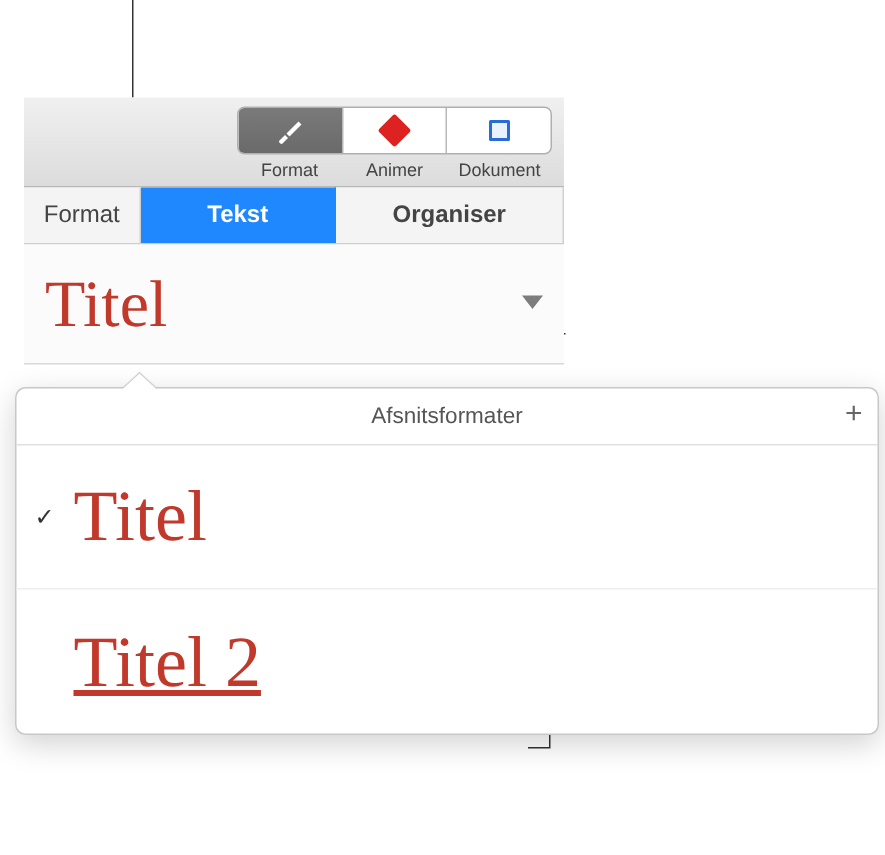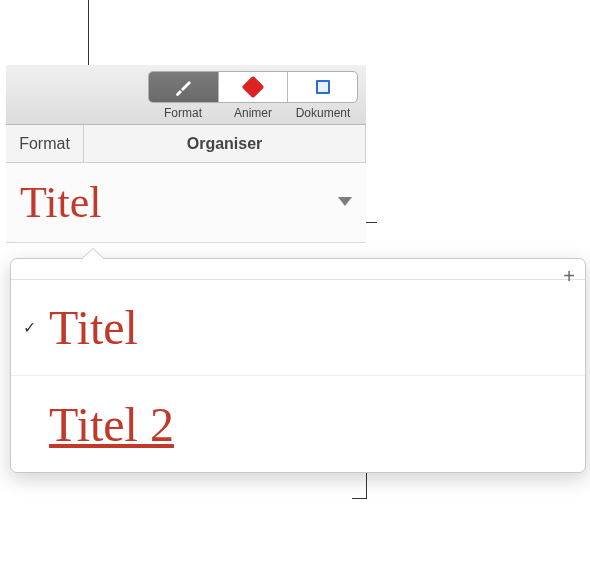--- a/index.html
+++ b/index.html
@@ -1,21 +1,21 @@
 <!DOCTYPE html>
 <html><head>
 <meta charset="utf-8">
 <style>
   * { box-sizing: border-box; margin: 0; padding: 0; }
   html, body { width: 590px; height: 570px; background: #fff; font-family: "Helvetica Neue", Helvetica, Arial, sans-serif; }
   
   
   .stage {
     position: absolute;
-    left: 6px;
+    left: 16px;
     top: 65px;   
     width: 360px;
   }
 
   
   .win-top {
     background: linear-gradient(#f0f0f0, #dcdcdc);
     border-bottom: 1px solid #b8b8b8;
     padding: 6px 0 4px 10px;
   }
@@ -214,34 +214,38 @@
       <span>Format</span>
       <span>Animer</span>
       <span>Dokument</span>
     </div>
   </div>
 
   <div class="sub-tabs">
     <div class="sub-tab t1">
         <span>Format</span>
       </div>
+    <div class="sub-tab t2">
+        <span>Tekst</span>
+      </div>
     <div class="sub-tab t3">
         <span>Organiser</span>
       </div>
   </div>
 
   <div class="style-row">
     <span class="style-head">Titel</span>
     <span class="style-caret"></span>
   </div>
 
 </div>
 
 <div class="popover">
   <div class="pop-head">
+    <span>Afsnitsformater</span>
     <span class="pop-plus">+</span>
   </div>
   <div class="pop-item">
     <span class="check">✓</span>
     <span>Titel</span>
   </div>
   <div class="pop-item">
     <span class="check"></span>
     <span>Titel 2</span>
   </div>

